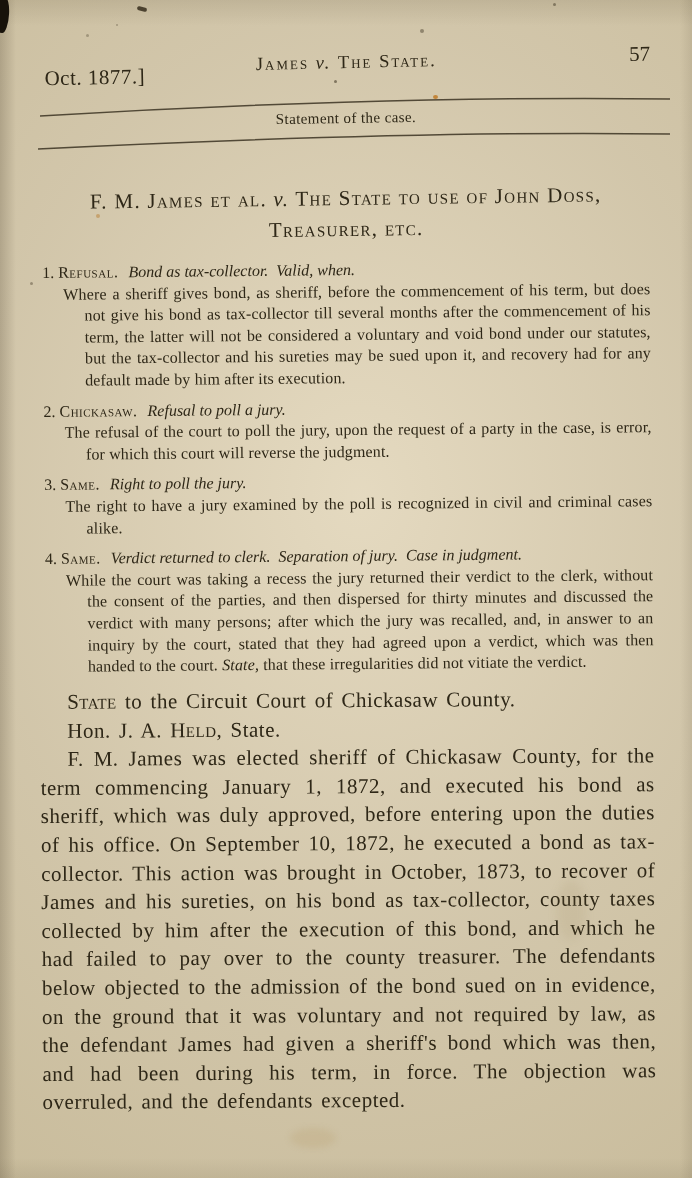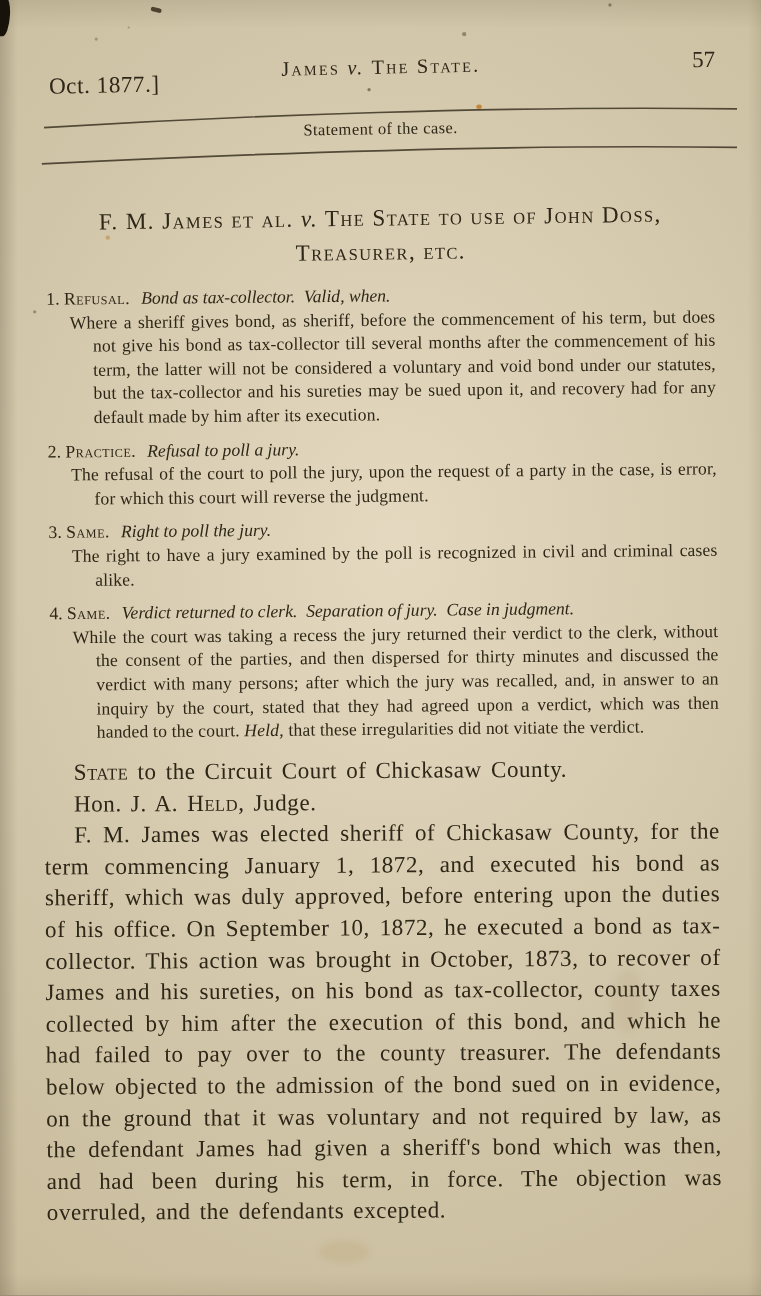--- a/index.html
+++ b/index.html
@@ -117,41 +117,41 @@
   </div>
 
   <div class="headnotes">
 
     <div class="headnote">
       <div class="hn-first"><span class="hn-num">1.</span><span class="hn-topic">Refusal.</span><span class="hn-catchline">Bond as tax-collector.  Valid, when.</span></div>
       <div class="hn-body">Where a sheriff gives bond, as sheriff, before the commencement of his term, but does not give his bond as tax-collector till several months after the commencement of his term, the latter will not be considered a voluntary and void bond under our statutes, but the tax-collector and his sureties may be sued upon it, and recovery had for any default made by him after its execution.</div>
     </div>
 
     <div class="headnote">
-      <div class="hn-first"><span class="hn-num">2.</span><span class="hn-topic">Practice.</span><span class="hn-catchline">Refusal to poll a jury.</span></div>
+      <div class="hn-first"><span class="hn-num">2.</span><span class="hn-topic">Chickasaw.</span><span class="hn-catchline">Refusal to poll a jury.</span></div>
       <div class="hn-body">The refusal of the court to poll the jury, upon the request of a party in the case, is error, for which this court will reverse the judgment.</div>
     </div>
 
     <div class="headnote">
       <div class="hn-first"><span class="hn-num">3.</span><span class="hn-topic">Same.</span><span class="hn-catchline">Right to poll the jury.</span></div>
       <div class="hn-body">The right to have a jury examined by the poll is recognized in civil and criminal cases alike.</div>
     </div>
 
     <div class="headnote">
       <div class="hn-first"><span class="hn-num">4.</span><span class="hn-topic">Same.</span><span class="hn-catchline">Verdict returned to clerk.  Separation of jury.  Case in judgment.</span></div>
       <div class="hn-body"><span>While the court was taking a recess the jury returned their verdict to the clerk, without the consent of the parties, and then dispersed for thirty minutes and discussed the verdict with many persons; after which the jury was recalled, and, in answer to an inquiry by the court, stated that they had agreed upon a verdict, which was then handed to the court.</span>
-        <span class="it">Held,</span>
+        <span class="it">State,</span>
         <span>that these irregularities did not vitiate the verdict.</span></div>
     </div>
 
   </div>
 
   <div class="opinion">
     <p><span class="sc">State</span><span> to the Circuit Court of Chickasaw County.</span></p>
-    <p><span>Hon. J. A. </span><span class="sc">Held</span><span>, Judge.</span></p>
+    <p><span>Hon. J. A. </span><span class="sc">Held</span><span>, State.</span></p>
     <p>F. M. James was elected sheriff of Chickasaw County, for the term commencing January 1, 1872, and executed his bond as sheriff, which was duly approved, before entering upon the duties of his office.  On September 10, 1872, he executed a bond as tax-collector.  This action was brought in October, 1873, to recover of James and his sureties, on his bond as tax-collector, county taxes collected by him after the execution of this bond, and which he had failed to pay over to the county treasurer.  The defendants below objected to the admission of the bond sued on in evidence, on the ground that it was voluntary and not required by law, as the defendant James had given a sheriff's bond which was then, and had been during his term, in force.  The objection was overruled, and the defendants excepted.</p>
   </div>
 
   <div class="artifact corner-mark"></div>
   <div class="artifact speck sp1"></div>
   <div class="artifact speck sp2"></div>
   <div class="artifact speck sp3"></div>
   <div class="artifact speck sp4"></div>
   <div class="artifact speck sp5"></div>
   <div class="artifact speck sp6"></div>

